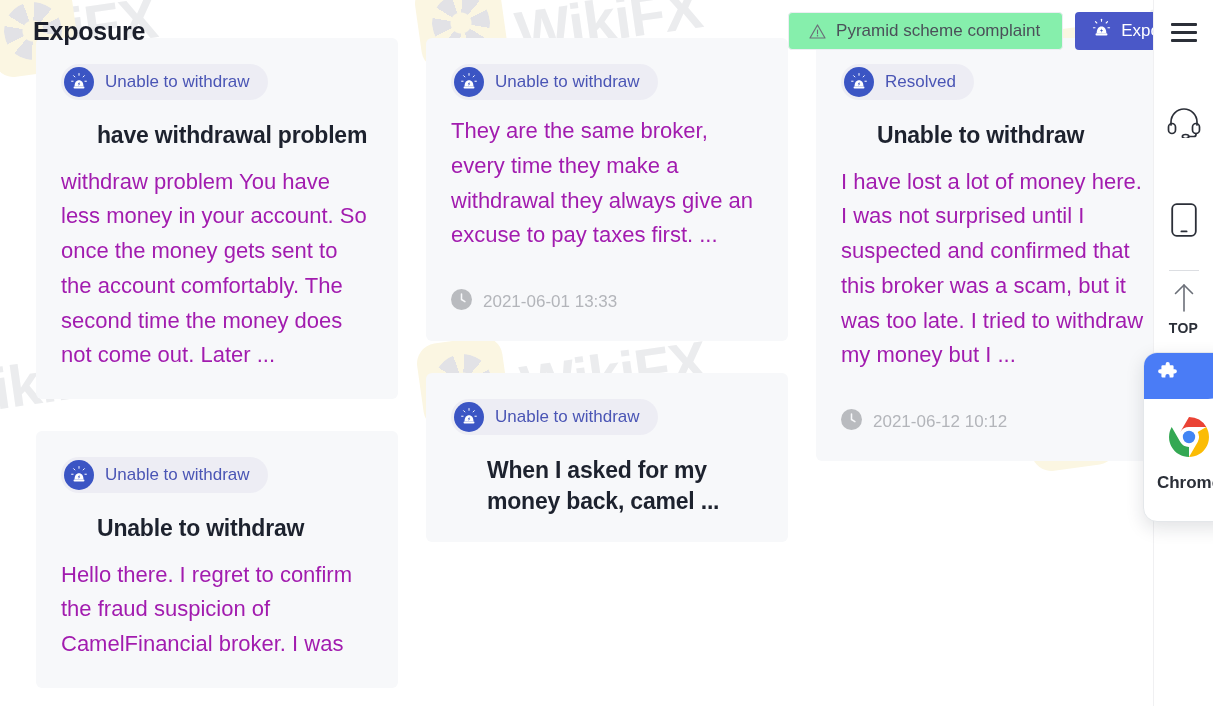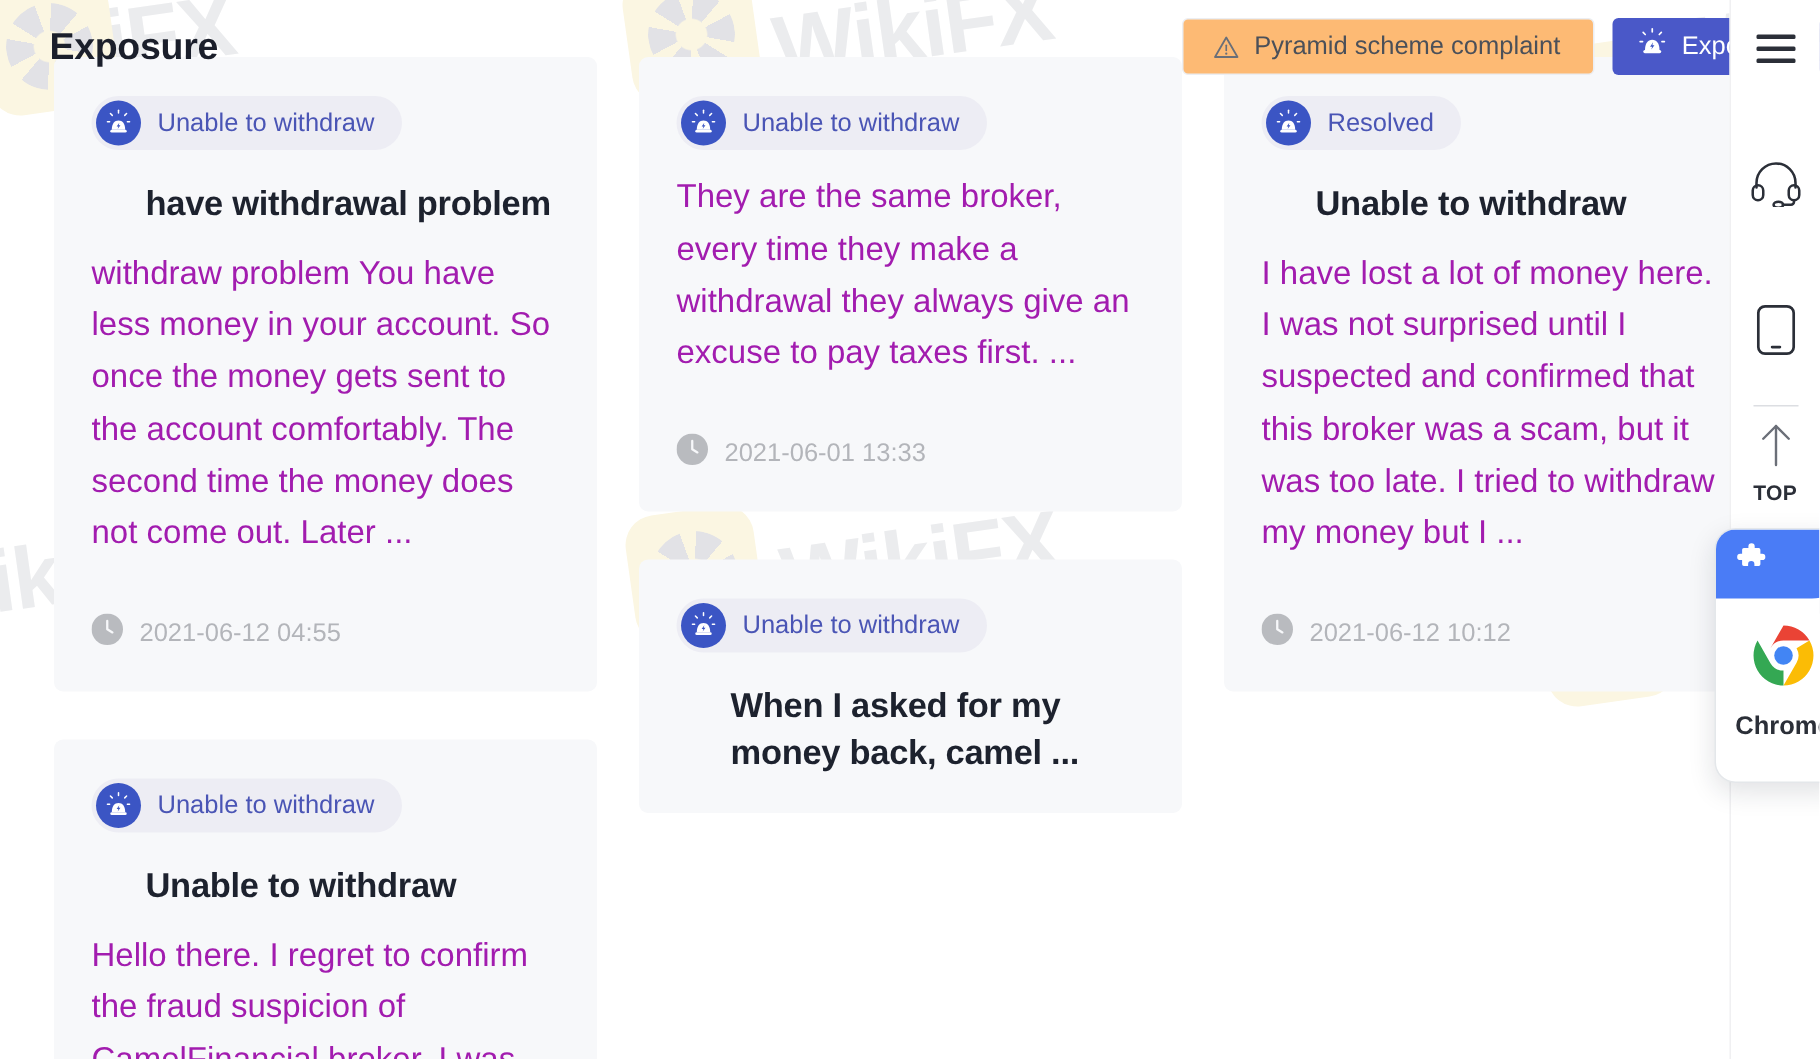--- a/index.html
+++ b/index.html
@@ -107,21 +107,21 @@
     display: flex;
     align-items: center;
     height: 38px;
   }
   .btn-complaint {
     display: flex;
     align-items: center;
     gap: 10px;
     height: 38px;
     padding: 0 22px 0 20px;
-    background: #fdba74;
+    background: #86efac;
     border: 1px solid #eceef2;
     border-radius: 4px;
     font-size: 17px;
     color: #4b5059;
     cursor: pointer;
     white-space: nowrap;
   }
   .warn-tri {
     position: relative;
     width: 17px; height: 15px;
@@ -368,29 +368,20 @@
               </g>
               <path d="M7.2 18.8 C7.2 13.6 9.5 10.8 13 10.8 C16.5 10.8 18.8 13.6 18.8 18.8 Z" fill="#ffffff"></path>
               <rect x="5.9" y="18.8" width="14.2" height="2.5" rx="1.25" fill="#ffffff"></rect>
               <path d="M13.7 12.7 L11.4 16 L12.9 16 L12.3 18.2 L14.7 15 L13.2 15 Z" fill="#3b55c4"></path>
             </svg>
           </span>
           <span class="card-badge-label">Unable to withdraw</span>
         </div>
         <div class="card-title">have withdrawal problem</div>
         <div class="card-body">withdraw problem You have less money in your account. So once the money gets sent to the account comfortably. The second time the money does not come out.  Later ...</div>
-        <div class="card-time">
-          <span class="clock-icon">
-            <svg width="21" height="21" viewBox="0 0 22 22">
-              <circle cx="11" cy="11" r="11" fill="#b9bbbf"></circle>
-              <path d="M11 5.2 L11 11 L14.6 13.2" fill="none" stroke="#f7f8fa" stroke-width="1.6" stroke-linecap="round" stroke-linejoin="round"></path>
-            </svg>
-          </span>
-          <span>2021-06-12 04:55</span>
-        </div>
       </div>
 
       <div class="card">
         <div class="card-badge">
           <span class="alarm-badge">
             <svg width="20" height="20" viewBox="0 0 26 26">
               <g stroke="#ffffff" stroke-width="1.3" stroke-linecap="round">
                 <line x1="13" y1="2" x2="13" y2="4.3"></line>
                 <line x1="6" y1="4.8" x2="7.6" y2="6.4"></line>
                 <line x1="20" y1="4.8" x2="18.4" y2="6.4"></line>

